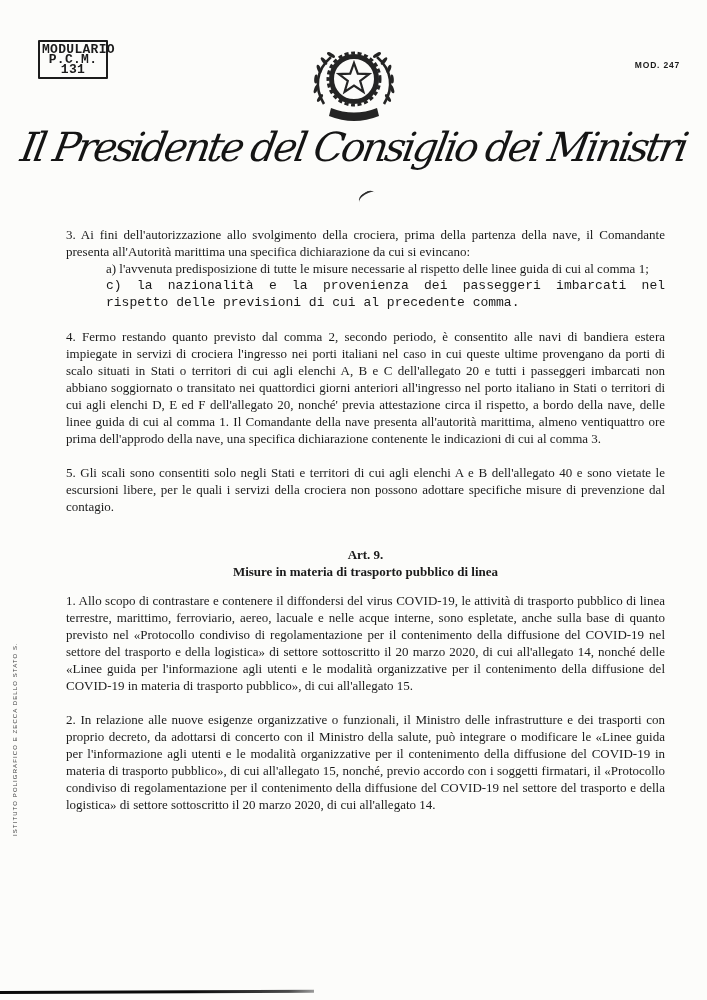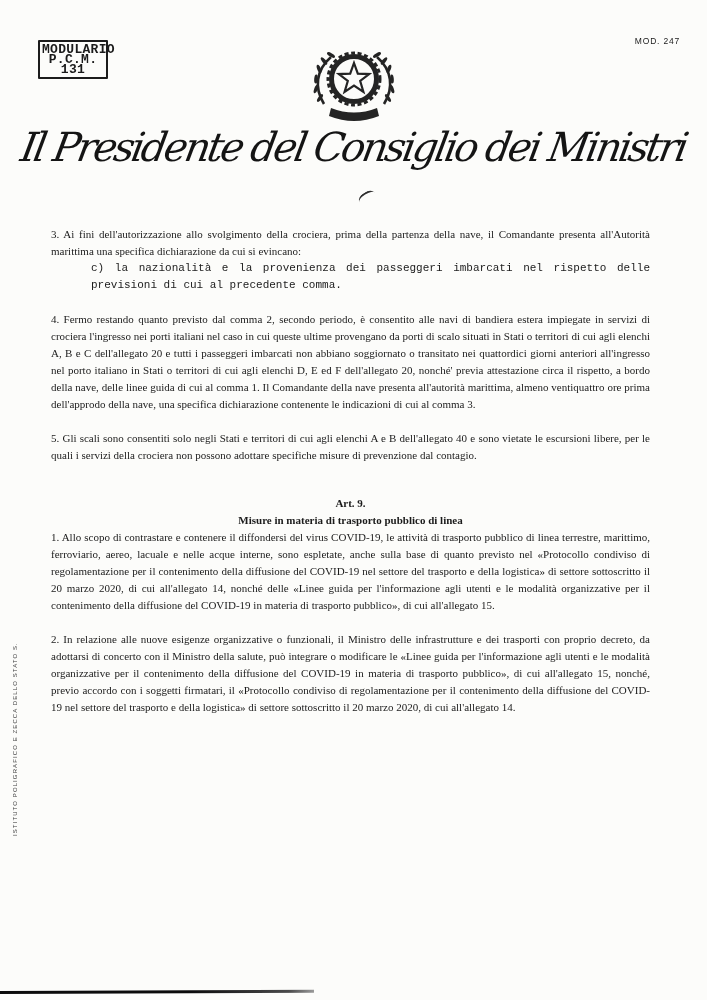--- a/index.html
+++ b/index.html
@@ -11,22 +11,22 @@
 
   
   .modulario-box {
     position:absolute; left:38px; top:40px; width:62px;
     border:2px solid #1c1c1c; border-radius:1px;
     padding:3px 2px 2px 2px; text-align:center;
     font-family:Liberation Mono, monospace; font-weight:bold;
     font-size:13px; line-height:10px; letter-spacing:0.3px;
   }
   .mod-number {
-    position:absolute; right:27px; top:36px;
-    font-family:"Liberation Sans", sans-serif; font-weight:normal;
+    position:absolute; right:27px; top:60px;
+    font-family:"Liberation Sans", sans-serif; font-weight:bold;
     font-size:8.5px; letter-spacing:0.8px;
   }
 
   
   .emblem-wrap { position:absolute; top:42px; left:0; width:100%; text-align:center; }
 
   
   .script-title {
     position:absolute; top:124px; left:0; width:100%;
     text-align:center;
@@ -36,31 +36,31 @@
     white-space:nowrap;
   }
   .flourish {
     position:absolute; left:358px; top:192px; width:18px; height:9px;
     border-top:2px solid #2e2e2e; border-radius:50%;
     transform:rotate(-32deg);
   }
 
   
   .body-text {
-    position:absolute; top:226px; left:51px; width:599px;
-    font-size:11px; line-height:17px; text-align:justify;
+    position:absolute; top:226px; left:66px; width:599px;
+    font-size:13px; line-height:17px; text-align:justify;
   }
   .body-text p { margin:0 0 17px 0; }
   .body-text p.no-gap { margin-bottom:0; }
   .body-text p.sub { margin:0 0 0 40px; }
   .body-text p.sub-last { margin:0 0 17px 40px;font-family:Liberation Mono, monospace; }
   .art-heading { margin-top:31px; text-align:center; font-weight:bold; }
   .art-heading div { text-align:center; }
   .art-number { margin-bottom:0; }
-  .art-title { }
+  .art-title { margin-bottom:12px; }
   .comma2 { margin-top:5px; }
 
   
   .printer-imprint {
     position:absolute; left:12px; top:676px; height:160px;
     writing-mode:vertical-rl; transform:rotate(180deg);
     font-family:"Liberation Sans", sans-serif;
     font-size:6px; letter-spacing:1.1px; color:#3c3c3c;
     white-space:nowrap;
   }
@@ -114,20 +114,21 @@
 
       <path d="M27,66 Q50,75 73,66 L75,74 Q50,84 25,74 Z" fill="#242424"></path>
     </svg>
   </div>
 
   <div class="script-title">Il Presidente del Consiglio dei Ministri</div>
   <div class="flourish"></div>
 
   <div class="body-text">
     <p class="no-gap">3. Ai fini dell'autorizzazione allo svolgimento della crociera, prima della partenza della nave, il Comandante presenta all'Autorità marittima una specifica dichiarazione da cui si evincano:</p>
+    <p class="sub">a) l'avvenuta predisposizione di tutte le misure necessarie al rispetto delle linee guida di cui al comma 1;</p>
     <p class="sub-last">c) la nazionalità e la provenienza dei passeggeri imbarcati nel rispetto delle previsioni di cui al precedente comma.</p>
 
     <p>4. Fermo restando quanto previsto dal comma 2, secondo periodo, è consentito alle navi di bandiera estera impiegate in servizi di crociera l'ingresso nei porti italiani nel caso in cui queste ultime provengano da porti di scalo situati in Stati o territori di cui agli elenchi A, B e C dell'allegato 20 e tutti i passeggeri imbarcati non abbiano soggiornato o transitato nei quattordici giorni anteriori all'ingresso nel porto italiano in Stati o territori di cui agli elenchi D, E ed F dell'allegato 20, nonché' previa attestazione circa il rispetto, a bordo della nave, delle linee guida di cui al comma 1. Il Comandante della nave presenta all'autorità marittima, almeno ventiquattro ore prima dell'approdo della nave, una specifica dichiarazione contenente le indicazioni di cui al comma 3.</p>
 
     <p>5. Gli scali sono consentiti solo negli Stati e territori di cui agli elenchi A e B dell'allegato 40 e sono vietate le escursioni libere, per le quali i servizi della crociera non possono adottare specifiche misure di prevenzione dal contagio.</p>
 
     <div class="art-heading">
       <div class="art-number">Art. 9.</div>
       <div class="art-title">Misure in materia di trasporto pubblico di linea</div>
     </div>

